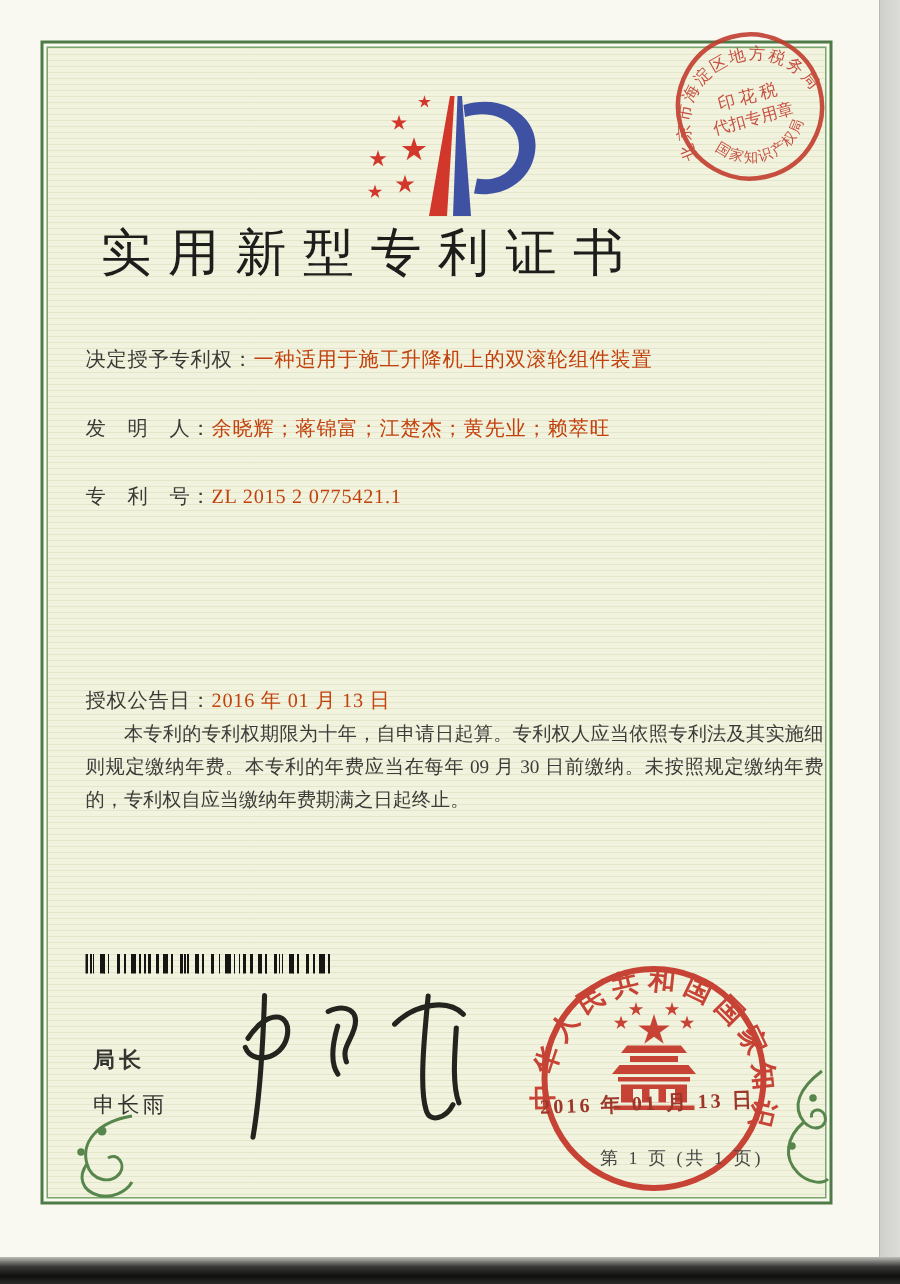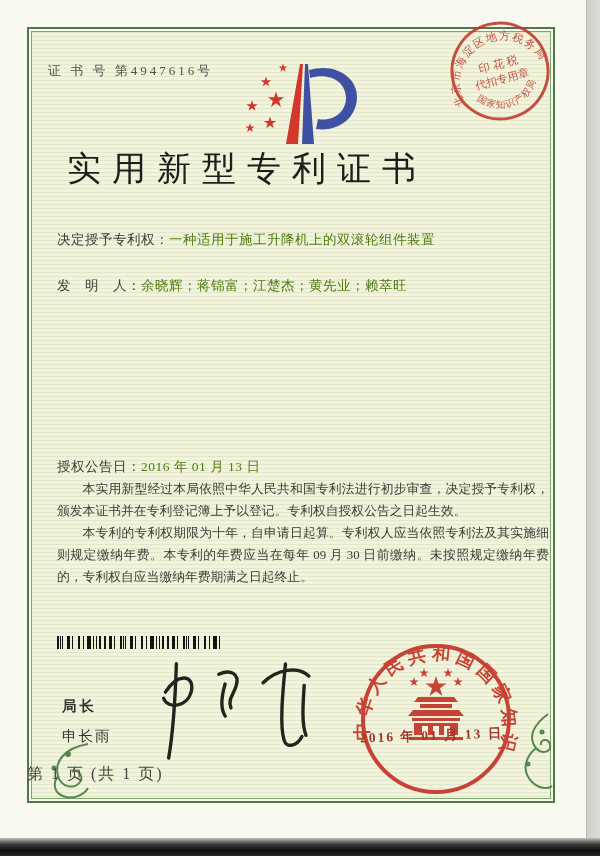--- a/index.html
+++ b/index.html
@@ -20,60 +20,59 @@
     background:
       repeating-linear-gradient(180deg,rgba(201,206,163,.35) 0 1px,rgba(0,0,0,0) 1px 4px),
       #f2f3de;}
   .cert-no{position:absolute;left:48px;top:62px;font-size:13px;letter-spacing:3px;color:#4f4f4c;}
   .logo{position:absolute;left:236px;top:60px;}
   .title{position:absolute;left:27px;top:146px;width:429px;text-align:center;
     font-size:34px;letter-spacing:11px;text-indent:11px;color:#1d1d1b;font-weight:500;}
   .field-row{position:absolute;left:57px;width:494px;font-size:13.5px;color:#39393六;
     color:#3a3a37;letter-spacing:.5px;white-space:nowrap;}
   .field-label{color:#3a3a37;}
-  .field-value{color:#4d7c0f;}
+  .field-value{color:#c2410c;}
   .row-0{top:231px}.row-1{top:277px}.row-2{top:322px}.row-3{top:367px}.row-4{top:412px}.row-5{top:458px}
   .paras{position:absolute;left:57px;top:478px;width:492px;font-size:12.8px;
     line-height:22px;color:#3b3b38;text-align:justify;}
   .paras p{margin:0;text-indent:2em;}
   .barcode{position:absolute;left:57px;top:636px;width:164px;height:13px;
     background:
       repeating-linear-gradient(90deg,#151513 0 2px,transparent 2px 5px,#151513 5px 6px,transparent 6px 10px,#151513 10px 13px,transparent 13px 15px,#151513 15px 16px,transparent 16px 21px),
       repeating-linear-gradient(90deg,transparent 0 3px,#151513 3px 4px,transparent 4px 9px);}
   .director-label{position:absolute;left:62px;top:697px;font-family:"Liberation Sans","DejaVu Sans",sans-serif;
     font-size:14.5px;font-weight:700;letter-spacing:3px;color:#343431;}
   .director-name{position:absolute;left:62px;top:727px;font-family:"Liberation Sans","DejaVu Sans",sans-serif;
     font-size:14.5px;font-weight:400;letter-spacing:2px;color:#343431;}
   .signature{position:absolute;left:138px;top:652px;transform:rotate(-2deg);}
   .seal{position:absolute;left:352px;top:640px;opacity:.92;}
   .seal-date{position:absolute;left:360px;top:727px;font-size:13.5px;font-weight:700;
     letter-spacing:2px;color:#9c372a;transform:rotate(-2deg);white-space:nowrap;}
   .tax-stamp{position:absolute;left:447px;top:18px;transform:rotate(-15deg);opacity:.88;}
-  .footer{position:absolute;left:27px;top:764px;width:482px;text-align:left;
-    font-size:16px;letter-spacing:2px;color:#46464三;color:#464642;}
+  .footer{position:absolute;left:27px;top:764px;width:482px;text-align:right;
+    font-size:12px;letter-spacing:2px;color:#46464三;color:#464642;}
   .ornament{position:absolute;}
   .orn-bl{left:44px;top:740px;}
   .orn-br{left:514px;top:712px;}
 </style>
 </head>
 <body>
 
 <div class="page">
 
   <svg width="0" height="0" style="position:absolute">
     <defs>
       <path id="star" d="M0,-1 L0.2245,-0.309 0.951,-0.309 0.363,0.118 0.588,0.809 0,0.382 -0.588,0.809 -0.363,0.118 -0.951,-0.309 -0.2245,-0.309 Z"></path>
     </defs>
   </svg>
 
   <div class="frame">
     <div class="frame-inner"></div>
   </div>
 
-  <div class="cert-no">证 书 号 第4947616号</div>
 
   <svg class="logo" width="132" height="88" viewBox="0 0 132 88">
     <g fill="#d2372c">
       <use href="#star" transform="translate(47,8) scale(4.5)"></use>
       <use href="#star" transform="translate(30,22) scale(5.5)"></use>
       <use href="#star" transform="translate(40,40) scale(8.5)"></use>
       <use href="#star" transform="translate(16,46) scale(6)"></use>
       <use href="#star" transform="translate(34,63) scale(6.5)"></use>
       <use href="#star" transform="translate(14,68) scale(5)"></use>
     </g>
@@ -83,26 +82,28 @@
   </svg>
 
   <div class="title">实用新型专利证书</div>
 
   <div class="field-row row-0">
     <span class="field-label">决定授予专利权：</span><span class="field-value">一种适用于施工升降机上的双滚轮组件装置</span>
   </div>
   <div class="field-row row-1">
     <span class="field-label">发　明　人：</span><span class="field-value">余晓辉；蒋锦富；江楚杰；黄先业；赖萃旺</span>
   </div>
+  <div class="field-row row-2">
+    <span class="field-label">专　利　号：</span><span class="field-value">ZL 2015 2 0775421.1</span>
+  </div>
   <div class="field-row row-5">
     <span class="field-label">授权公告日：</span><span class="field-value">2016 年 01 月 13 日</span>
   </div>
 
   <div class="paras">
-    <p>本实用新型经过本局依照中华人民共和国专利法进行初步审查，决定授予专利权，颁发本证书并在专利登记簿上予以登记。专利权自授权公告之日起生效。</p>
     <p>本专利的专利权期限为十年，自申请日起算。专利权人应当依照专利法及其实施细则规定缴纳年费。本专利的年费应当在每年 09 月 30 日前缴纳。未按照规定缴纳年费的，专利权自应当缴纳年费期满之日起终止。</p>
   </div>
 
   <div class="barcode"></div>
 
   <div class="director-label">局长</div>
   <div class="director-name">申长雨</div>
 
   <svg class="signature" width="180" height="115" viewBox="0 0 180 115">
     <g fill="none" stroke="#24241e" stroke-width="3.4" stroke-linecap="round">

